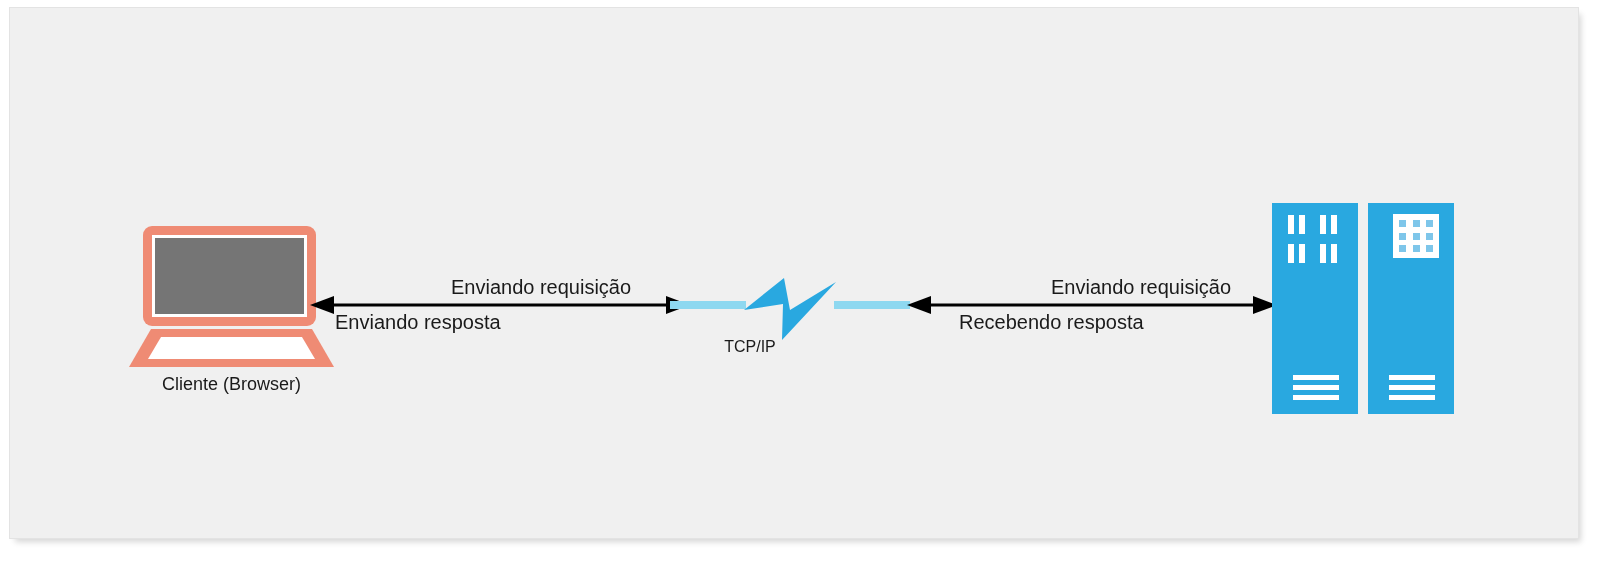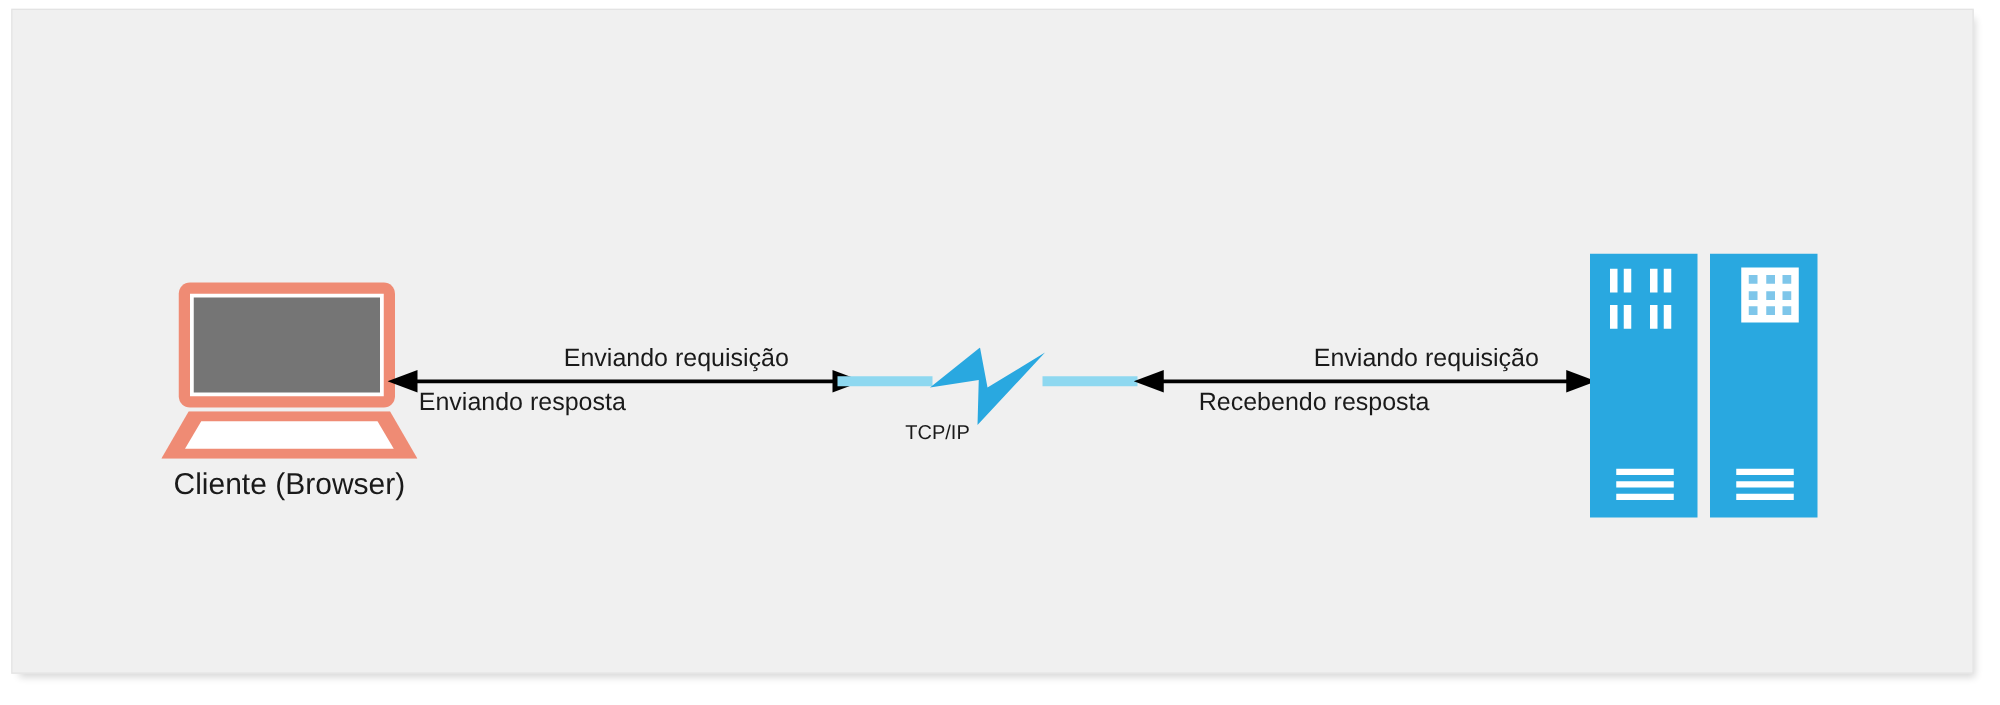--- a/index.html
+++ b/index.html
@@ -64,21 +64,21 @@
     position: absolute;
     left: 0; top: 103px;
     width: 205px; height: 38px;
   }
   .laptop-base svg { display: block; }
   .device-label {
     position: absolute;
     left: 0;
     width: 100%;
     text-align: center;
-    font-size: 24px;
+    font-size: 18px;
     color: #1a1a1a;
     white-space: nowrap;
   }
   #client .device-label { top: 148px; }
 
   
   #mainframe { left: 1262px; top: 195px; width: 186px; height: 240px; }
   .rack {
     position: absolute;
     top: 0;

